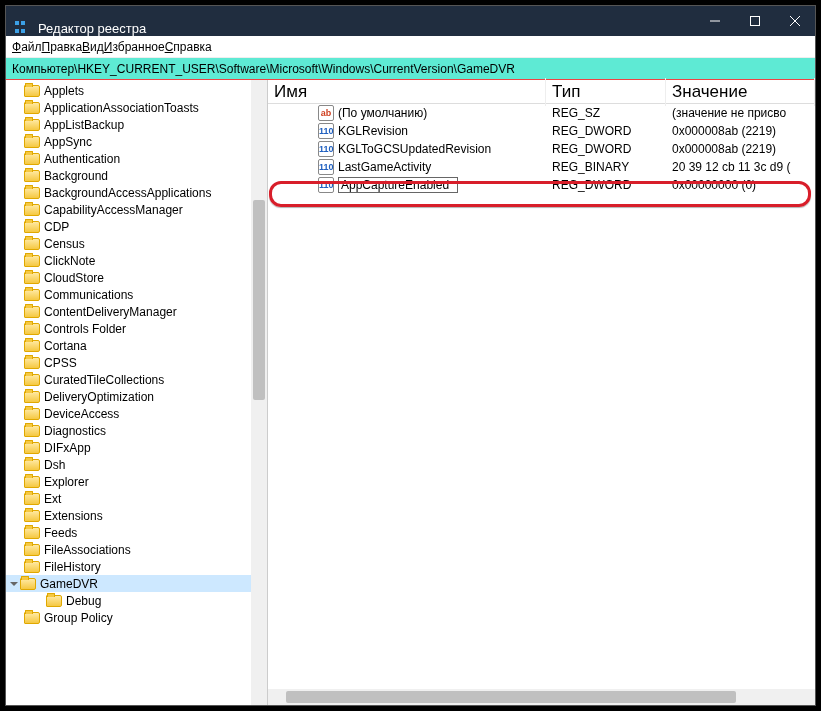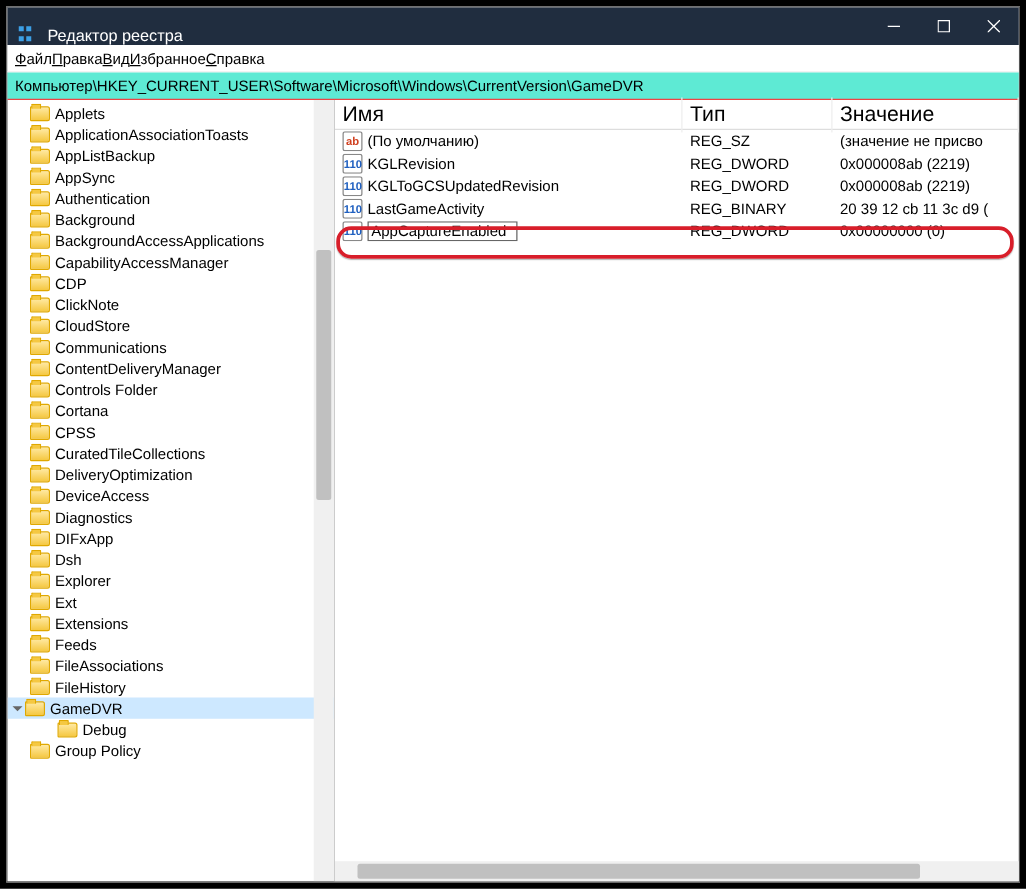--- a/index.html
+++ b/index.html
@@ -173,20 +173,21 @@
     width: 16px; height: 16px;
     margin-right: 4px;
     flex-shrink: 0;
     display: inline-block;
     font-size: 9px;
     text-align: center;
     line-height: 14px;
     border: 1px solid #888;
     border-radius: 2px;
     font-weight: bold;
+    margin-left: 44px;
   }
   .reg-icon.sz { background: #fff; color: #d04020; }
   .reg-icon.bin { background: #fff; color: #2060c0; }
   .highlight-box {
     position: absolute;
     border: 3px solid #d81e2a;
     border-radius: 12px;
     left: 1px;
     top: 77px;
     right: 4px;
@@ -294,20 +295,24 @@
           <div class="tree-item">
             <span class="folder-icon"></span>
             <span>CapabilityAccessManager</span>
           </div>
           <div class="tree-item">
             <span class="folder-icon"></span>
             <span>CDP</span>
           </div>
           <div class="tree-item">
             <span class="folder-icon"></span>
+            <span>Census</span>
+          </div>
+          <div class="tree-item">
+            <span class="folder-icon"></span>
             <span>ClickNote</span>
           </div>
           <div class="tree-item">
             <span class="folder-icon"></span>
             <span>CloudStore</span>
           </div>
           <div class="tree-item">
             <span class="folder-icon"></span>
             <span>Communications</span>
           </div>

